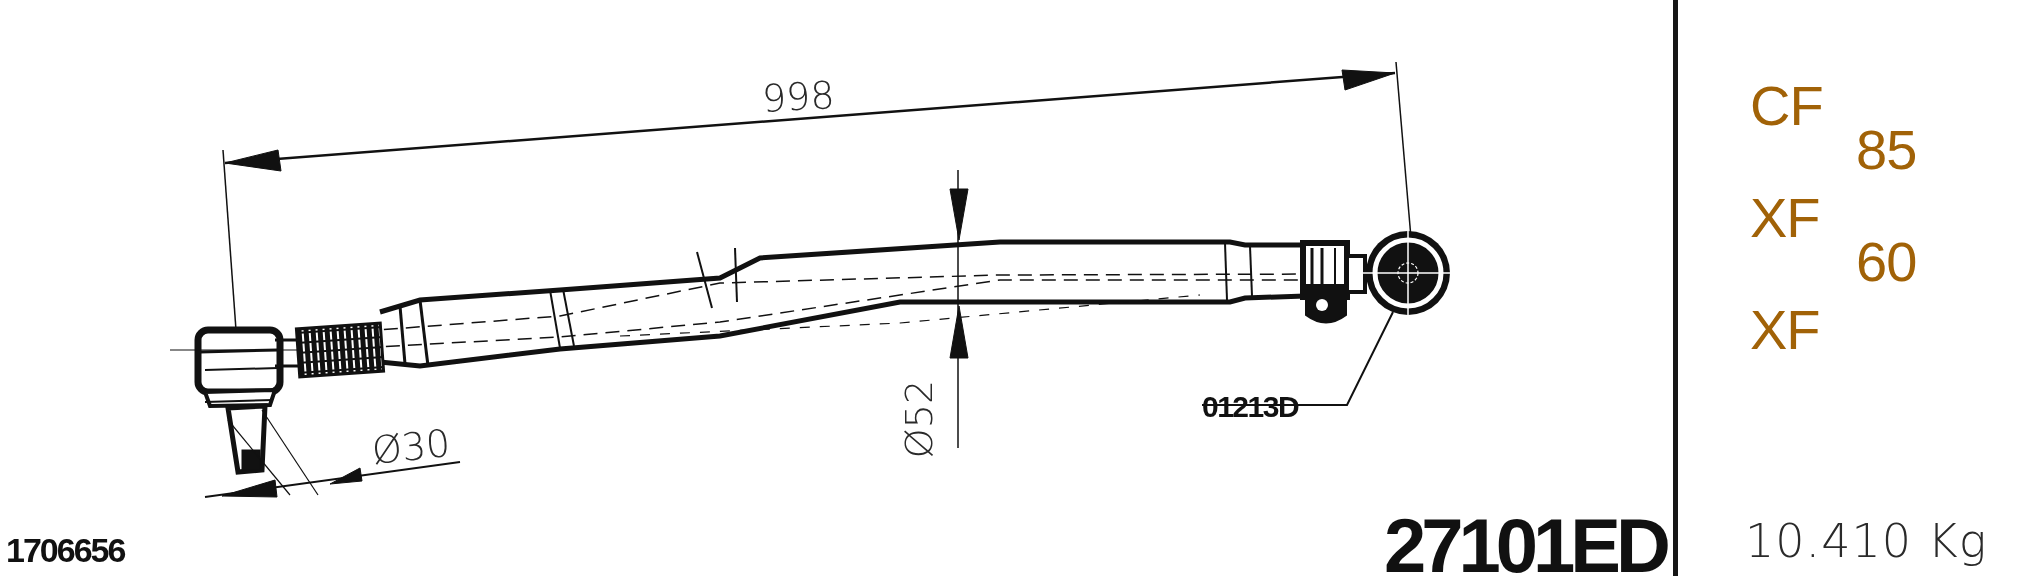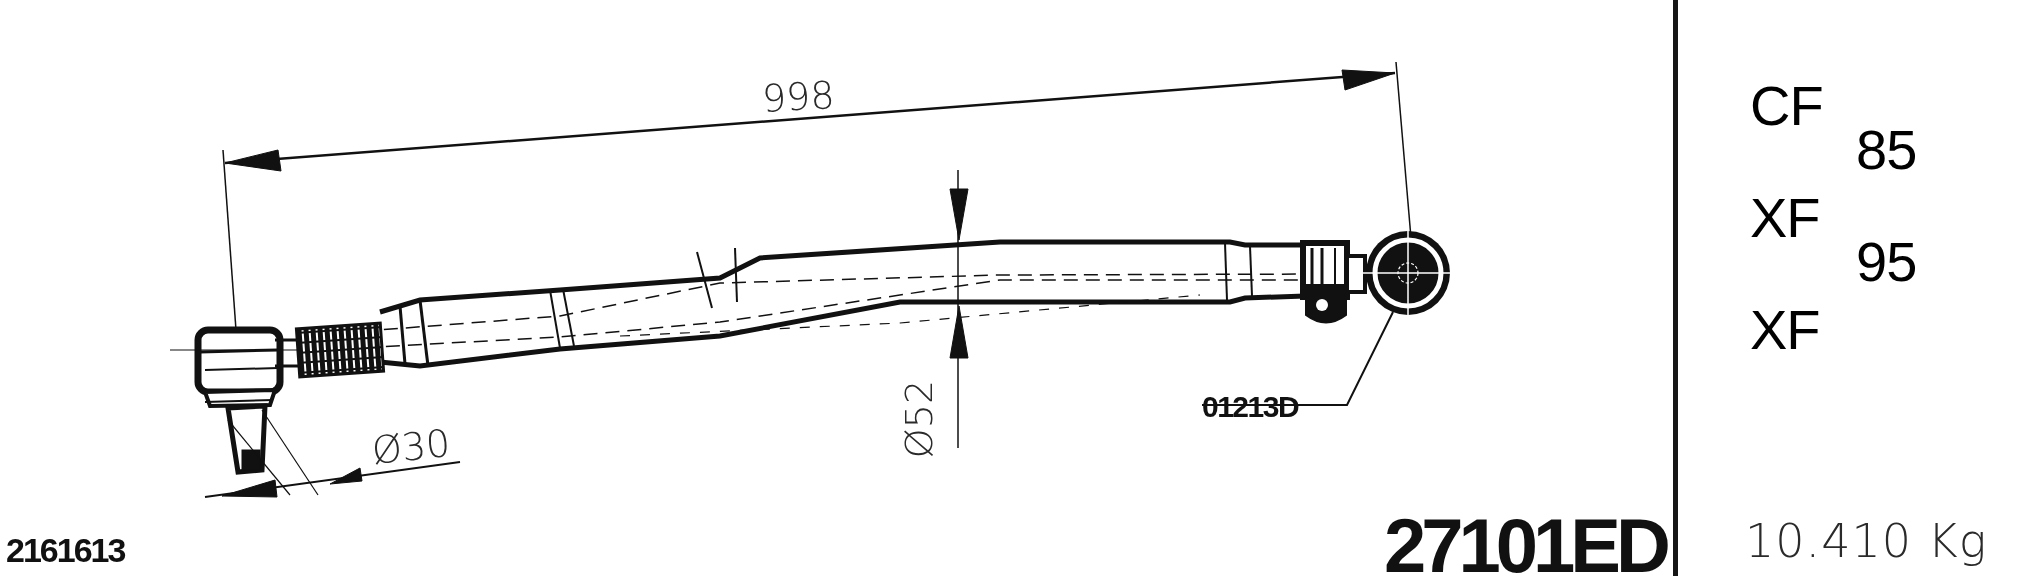--- a/index.html
+++ b/index.html
@@ -5,21 +5,21 @@
     html, body { margin: 0; padding: 0; background: #ffffff; }
     body { width: 2022px; height: 576px; position: relative; overflow: hidden;
            font-family: "Liberation Sans", sans-serif; color: #111; }
     .canvas { position: absolute; left: 0; top: 0; width: 2022px; height: 576px; }
     svg { position: absolute; left: 0; top: 0; }
     .divider { position: absolute; left: 1673px; top: 0; width: 5px; height: 576px; background: #161616; }
     .txt { position: absolute; white-space: nowrap; line-height: 1; }
     .bold-cond { font-family: "Liberation Sans", sans-serif; font-weight: bold; letter-spacing: -2px; }
     .thin { font-family: "DejaVu Sans", sans-serif; font-weight: 200; color: #2a2a2a; }
     .model-list { position: absolute; left: 1750px; top: 72px; }
-    .model-row { display: flex; font-family: "Liberation Sans", sans-serif; font-size: 56px; line-height: 68px; color: #000000; }
+    .model-row { display: flex; font-family: "Liberation Sans", sans-serif; font-size: 56px; line-height: 68px; color: #a16207; }
     .model-series { width: 106px; letter-spacing: -1px; }
     .model-num { letter-spacing: -1px; margin-top: 44px; }
   </style>
 </head>
 <body>
 
 <div class="canvas">
 
   <svg width="2022" height="576" viewBox="0 0 2022 576">
     <defs>
@@ -113,32 +113,32 @@
   <div class="txt thin" style="left:762px; top:78px; font-size:38px; transform: rotate(-3deg);">998</div>
 
   <div class="txt thin" style="left:880px; top:400px; font-size:38px; transform: rotate(-90deg); transform-origin: 50% 50%;">Ø52</div>
 
   <div class="txt thin" style="left:372px; top:428px; font-size:38px; transform: rotate(-6deg);">Ø30</div>
 
   <div class="txt bold-cond" style="left:1202px; top:392px; font-size:30px; letter-spacing:-1.5px;">01213D</div>
 
   <div class="txt bold-cond" style="left:1384px; top:508px; font-size:76px; letter-spacing:-5px;">27101ED</div>
 
-  <div class="txt bold-cond" style="left:6px; top:533px; font-size:34px; letter-spacing:-2px;">2161613</div>
+  <div class="txt bold-cond" style="left:6px; top:533px; font-size:34px; letter-spacing:-2px;">1706656</div>
 
   <div class="divider"></div>
 
   <div class="model-list">
     <div class="model-row">
       <span class="model-series">CF</span>
       <span class="model-num">85</span>
     </div>
     <div class="model-row">
       <span class="model-series">XF</span>
-      <span class="model-num">95</span>
+      <span class="model-num">60</span>
     </div>
     <div class="model-row">
       <span class="model-series">XF</span>
     </div>
   </div>
 
   <div class="txt thin" style="left:1745px; top:518px; font-size:46px; letter-spacing:1px;">10.410 Kg</div>
 
 </div>
 

